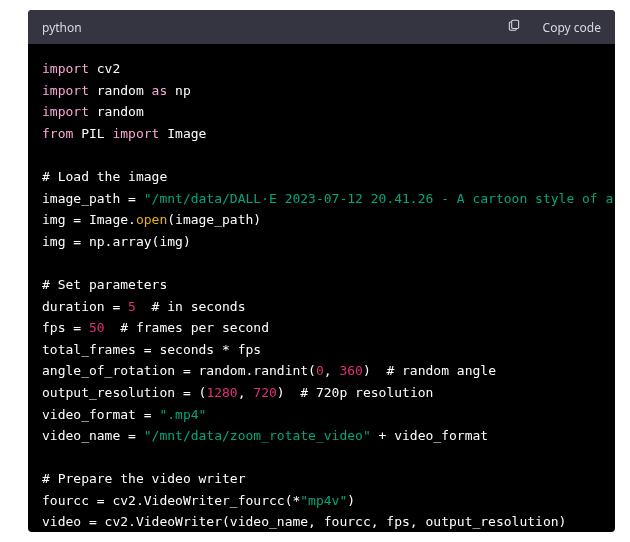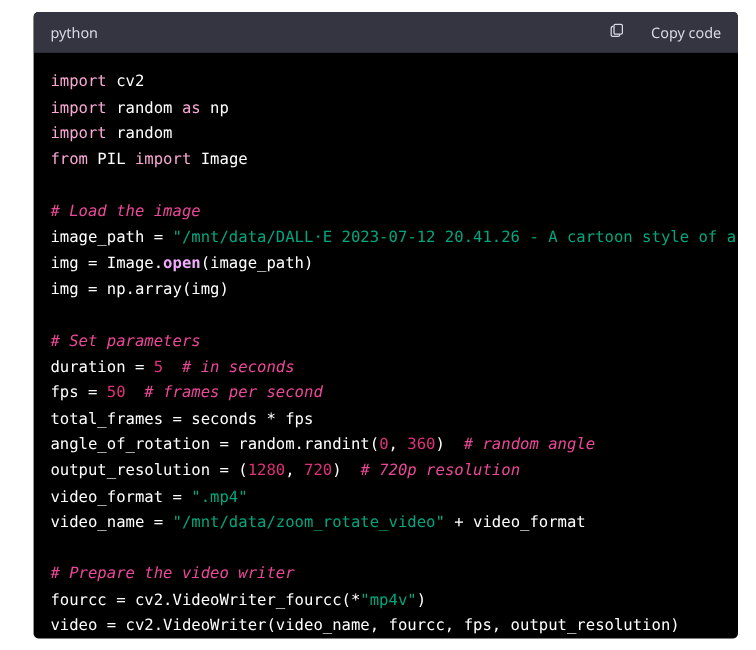--- a/index.html
+++ b/index.html
@@ -58,22 +58,22 @@
     font-size: 13px;
     line-height: 21.6px;
     color: #fff;
     white-space: pre;
   }
   
   .k  { color: #f9a8d4; }   
   .w  { color: #fff; margin-top: 12px; }      
   .s  { color: #00a67d; }   
   .n  { color: #df3079; }   
-  .c  { color: #ec4899; font-style: italic; }   
-  .fn { color: #f0abfc; font-weight: bold; }
+  .c  { color: #ffffff; }   
+  .fn { color: #eab308; }
 </style>
 </head>
 <body>
 
 <div class="code-block">
   <div class="code-header">
     <span>python</span>
     <div class="copy-group">
       <span>
         <svg viewBox="0 0 24 24">

